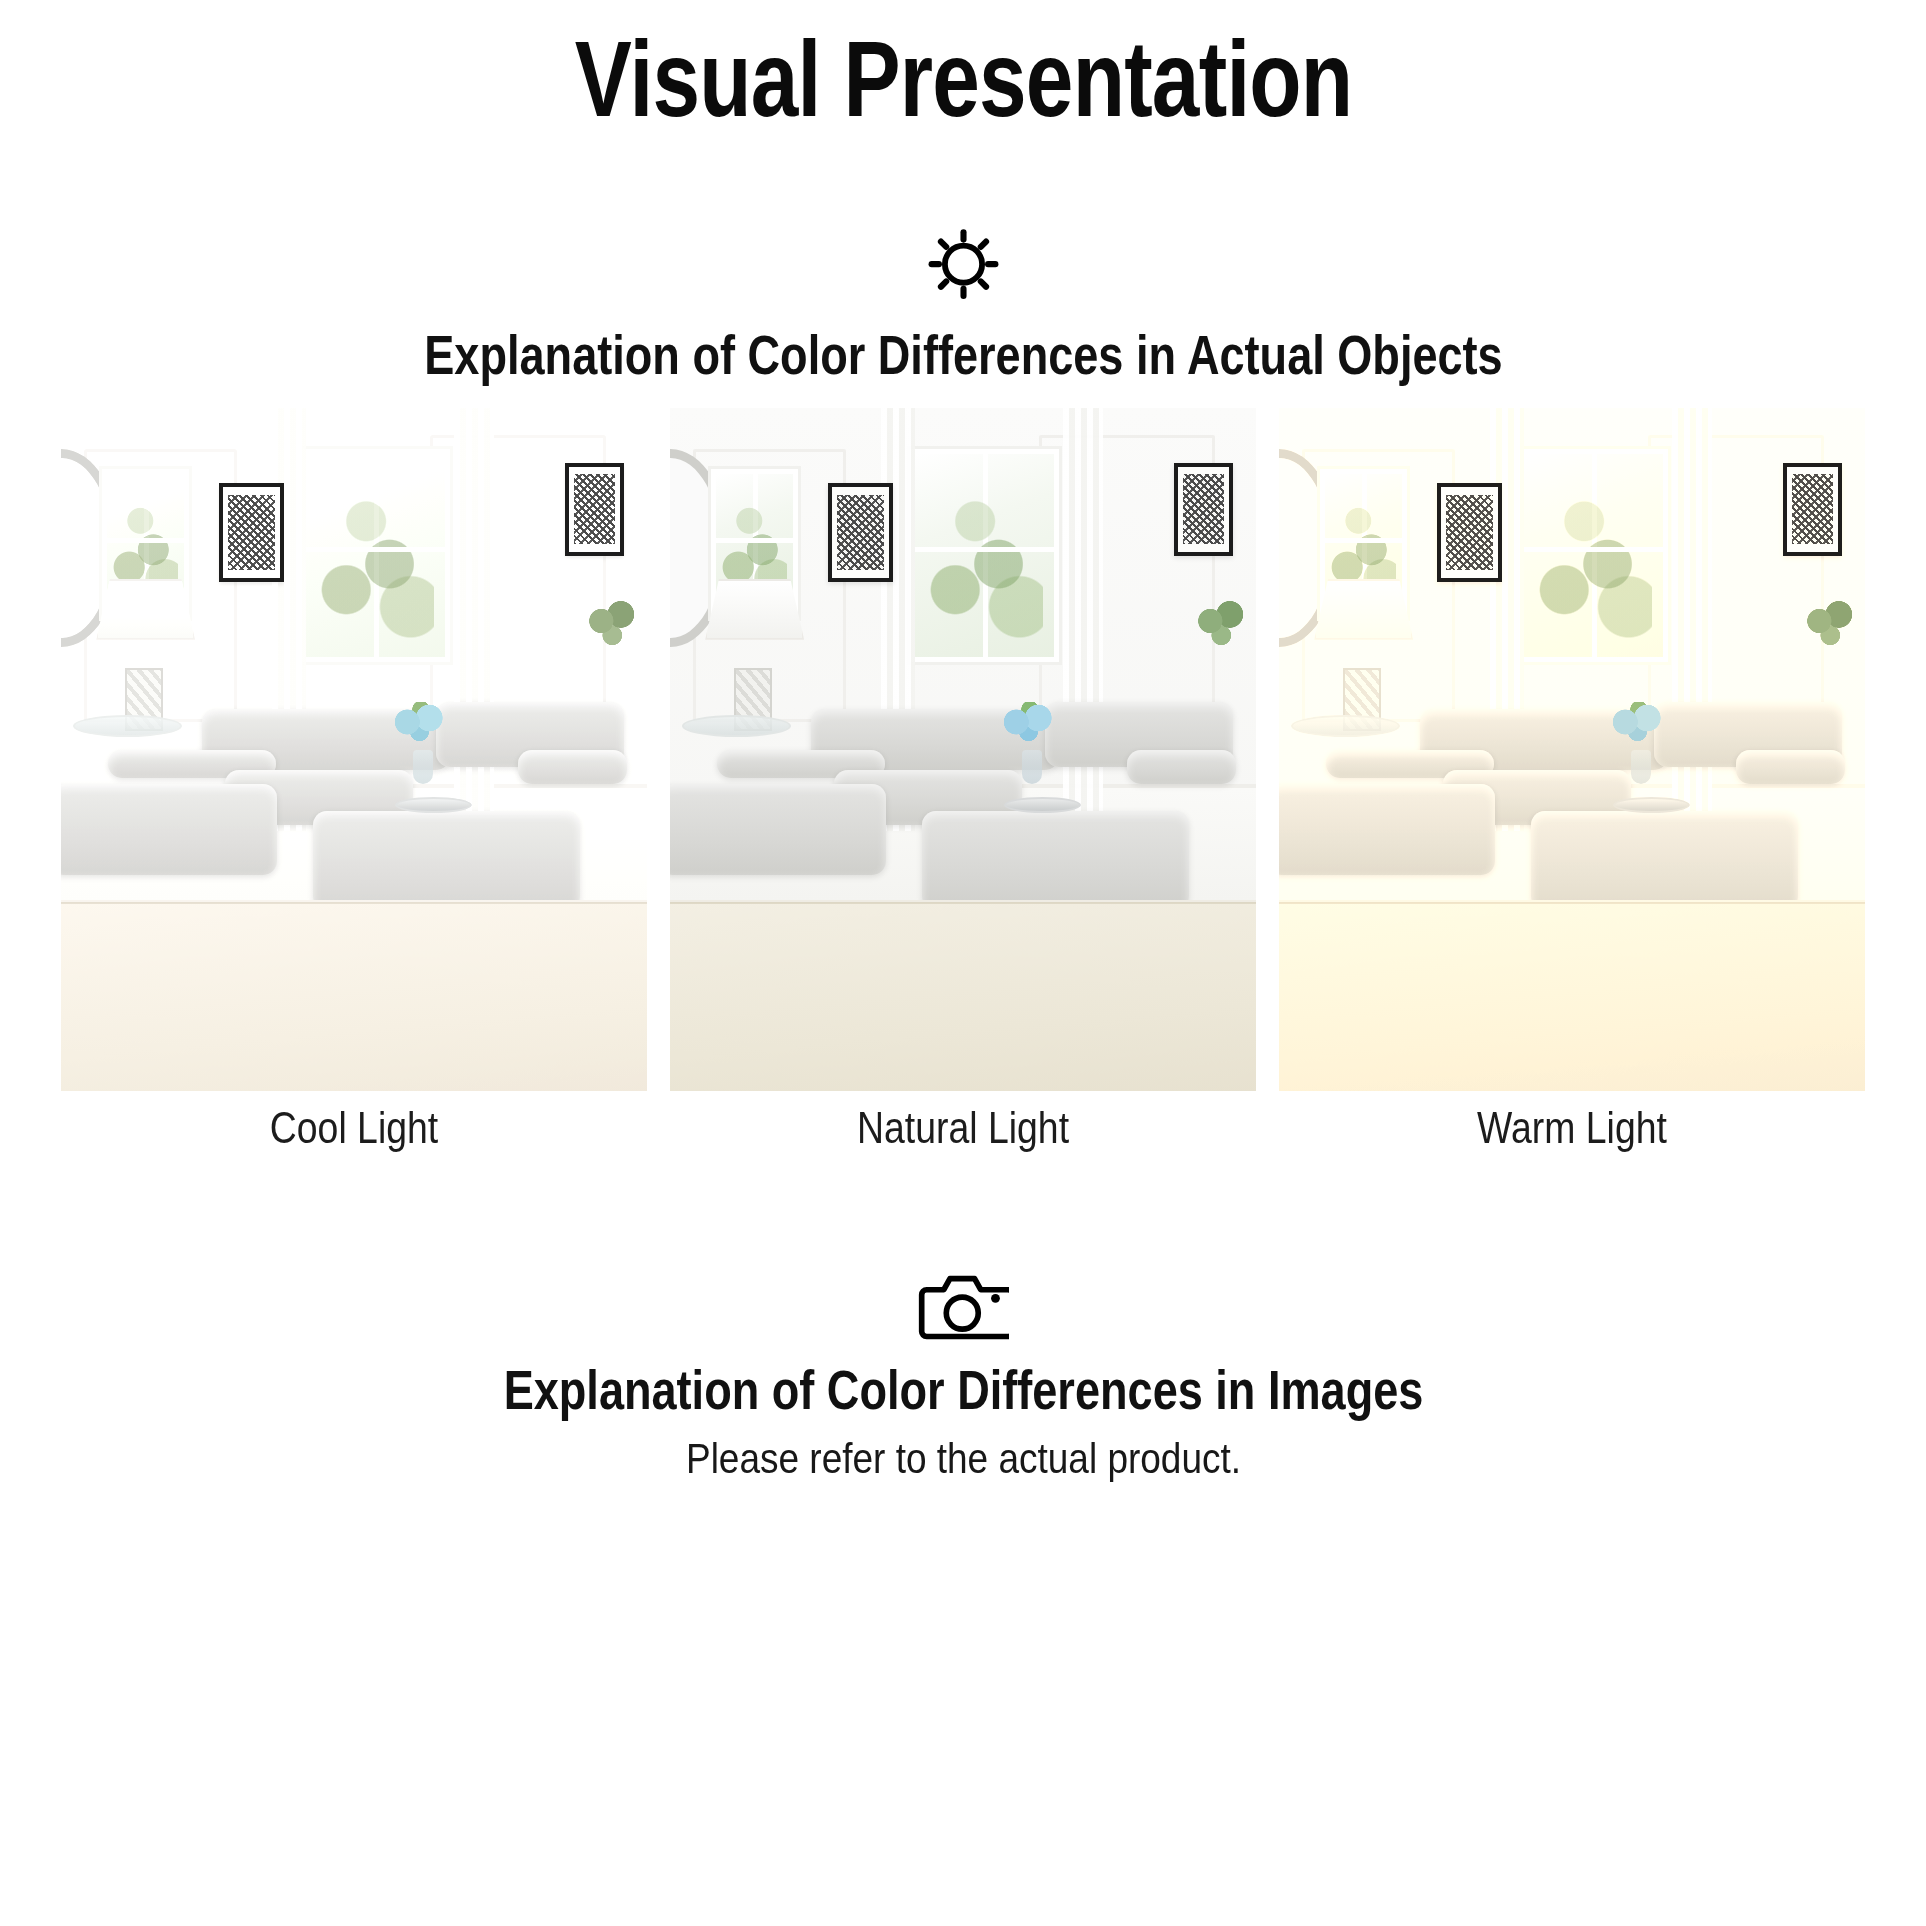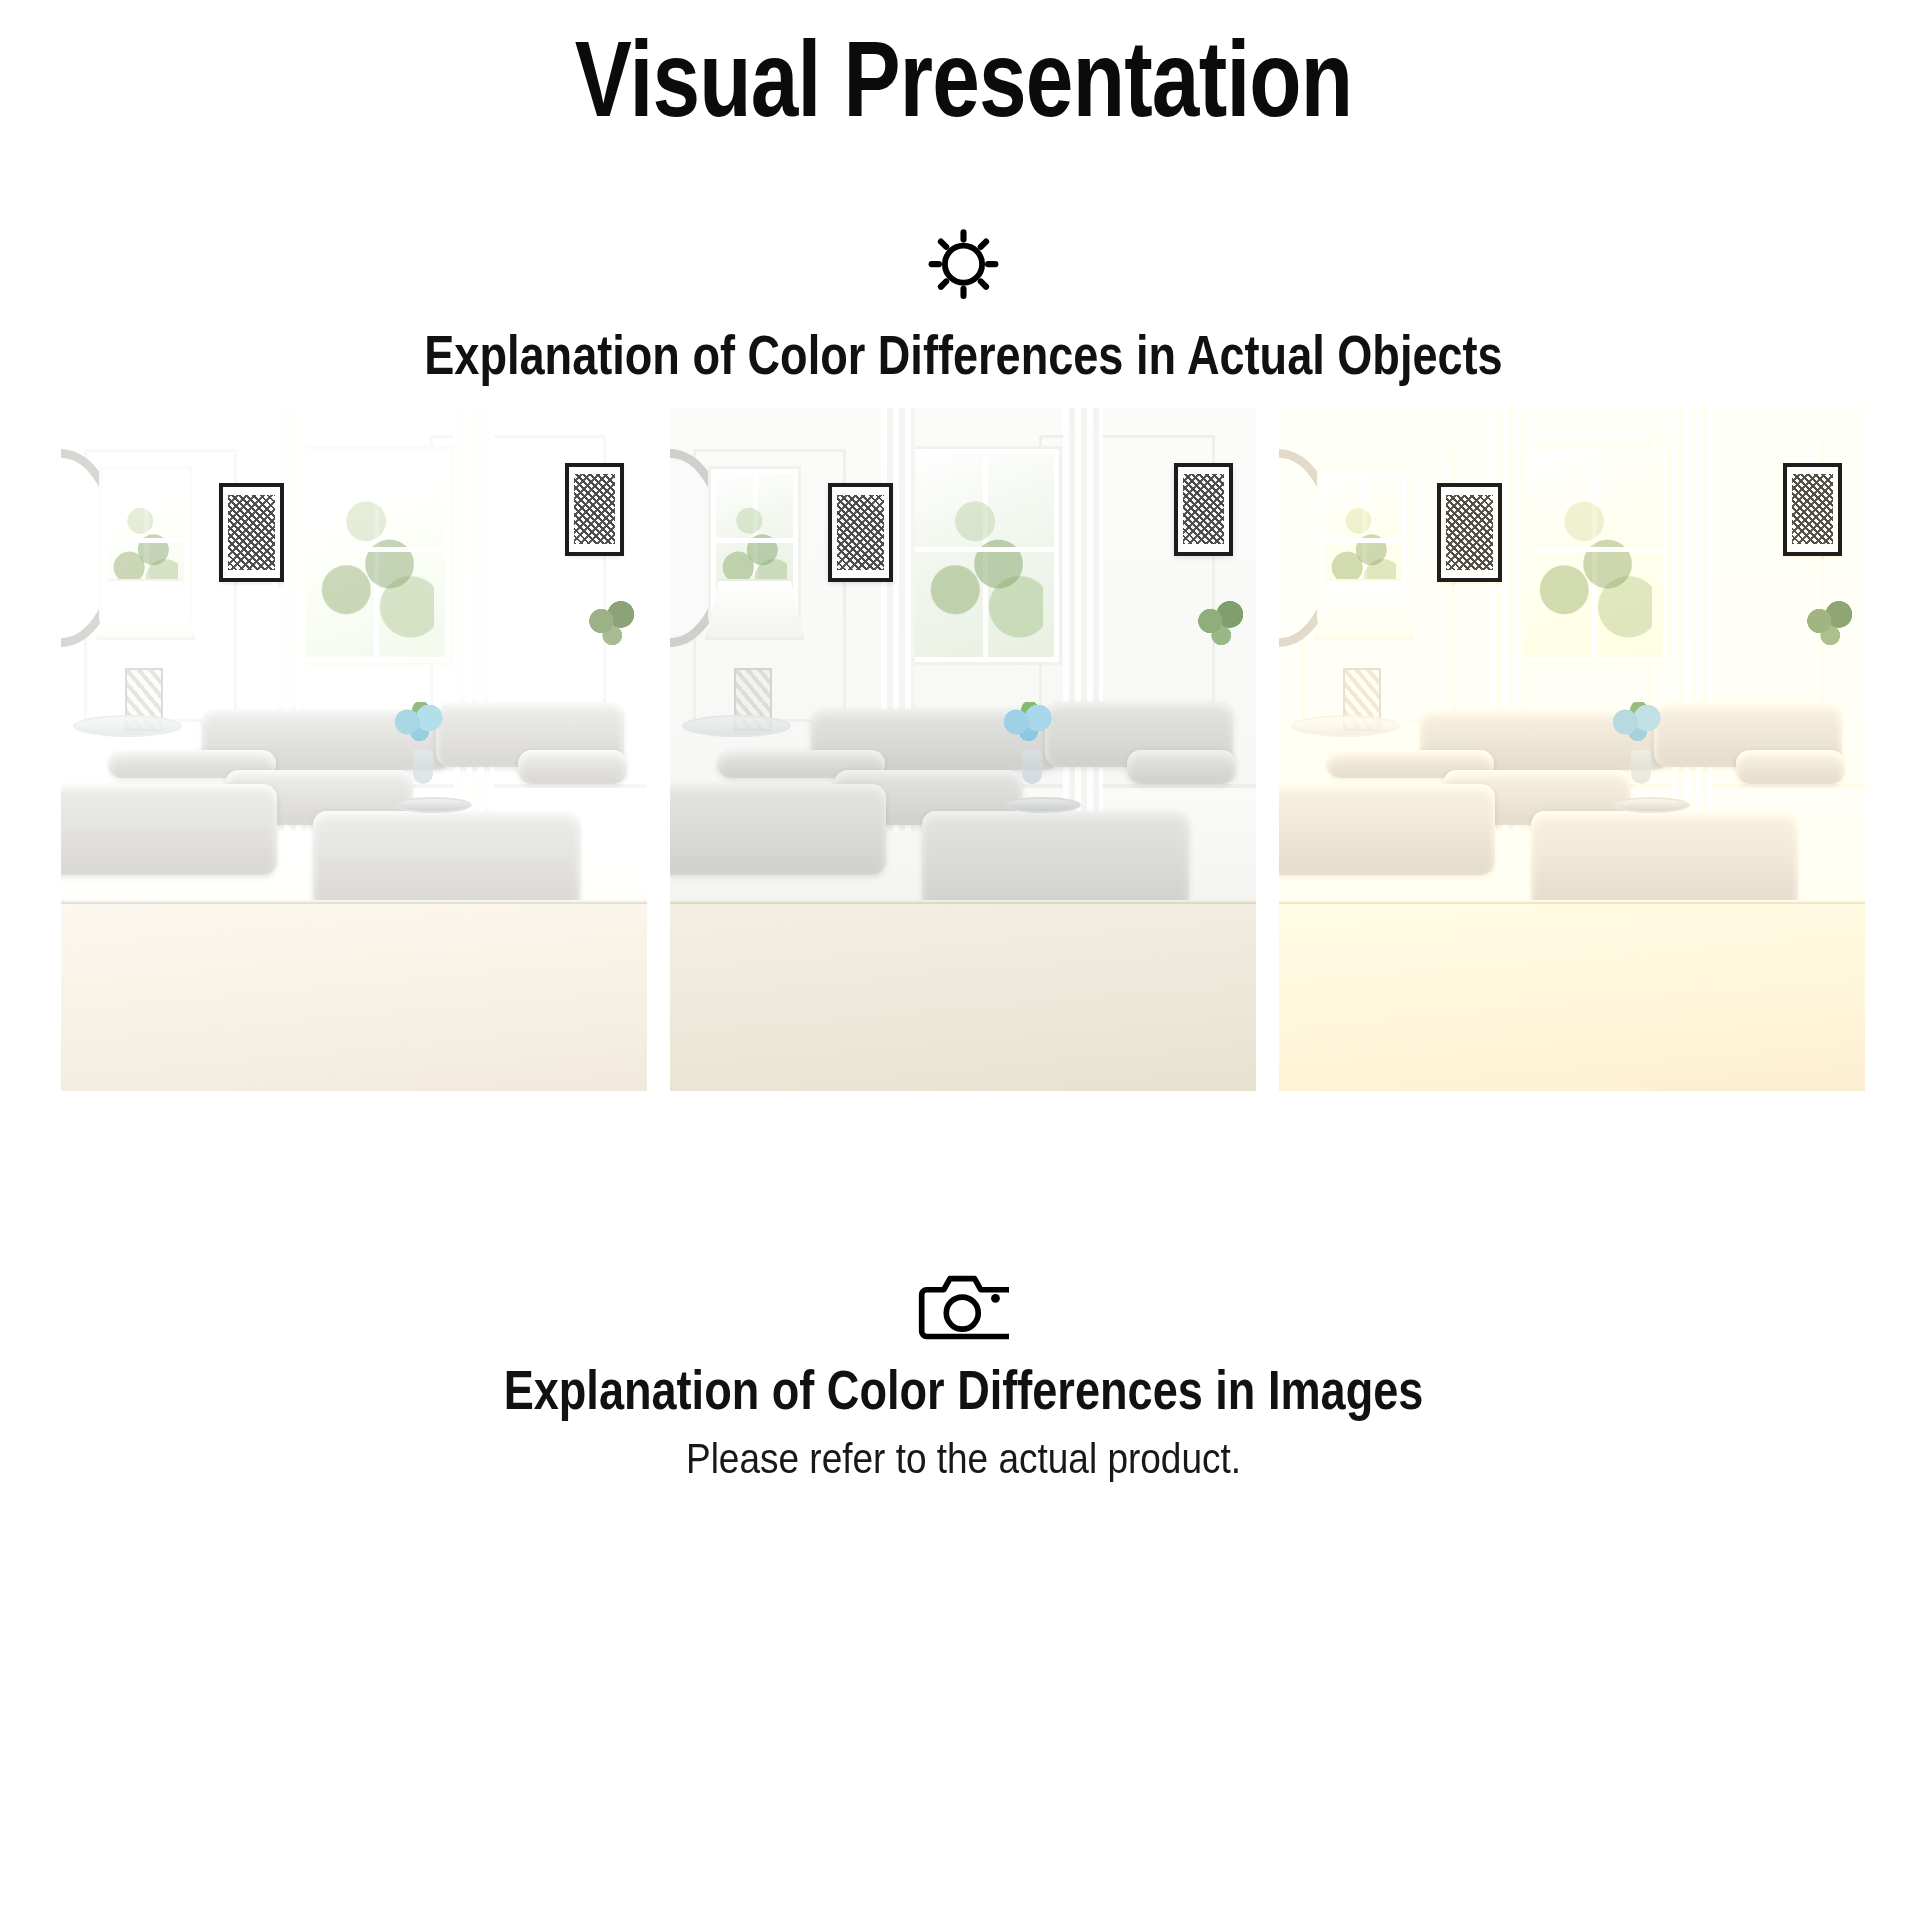--- a/index.html
+++ b/index.html
@@ -355,20 +355,25 @@
           <div class="tray" style="left:57%;top:57%;width:77px;height:16px;"></div>
           <div class="vase" style="left:60%;top:50%;width:20px;height:34px;"></div>
           <div class="flowers" style="left:56%;top:43%;width:61px;height:40px;"></div>
           <div class="floor"></div>
           <div class="rug"></div>
         </div>
       </div>
     </div>
   </div>
 
+  <div class="caption-row">
+    <div class="caption">Cool Light</div>
+    <div class="caption">Natural Light</div>
+    <div class="caption">Warm Light</div>
+  </div>
 
   <div class="icon-wrap" id="camera-icon-wrap">
     <span>
       <svg width="91" height="75" viewBox="0 0 74 60" aria-hidden="true">
         <path d="M4 17 h14 l5 -9 h20 l5 9 h22 a4 4 0 0 1 4 4 v30 a4 4 0 0 1 -4 4 H4 a4 4 0 0 1 -4 -4 V21 a4 4 0 0 1 4 -4 z" transform="translate(3,1)" fill="none" stroke="#000" stroke-width="4.6" stroke-linejoin="round"></path>
         <circle cx="36" cy="37" r="13" fill="none" stroke="#000" stroke-width="4.6"></circle>
         <circle cx="63" cy="25" r="3.6" fill="#000"></circle>
       </svg>
     </span>
   </div>

